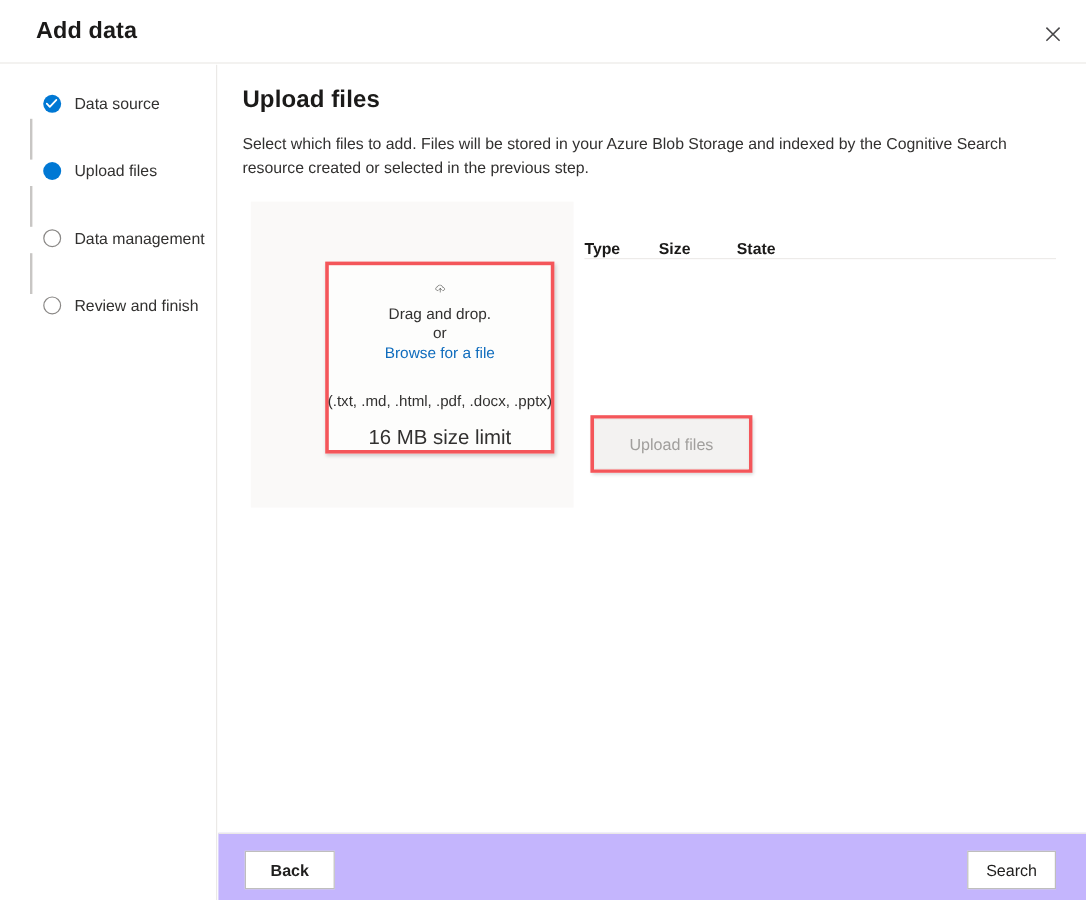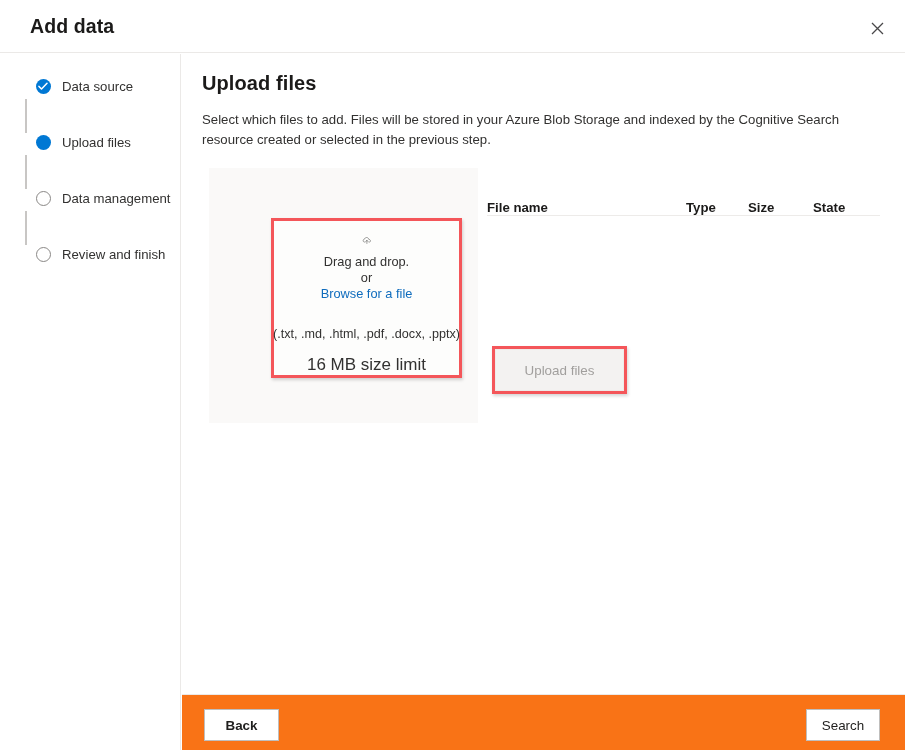--- a/index.html
+++ b/index.html
@@ -213,21 +213,21 @@
     font-size: 13.4px;
     cursor: default;
   }
 
   
   #footer {
     position: absolute;
     left: 182px; top: 694px;
     width: 723px; height: 56px;
     border-top: 1px solid #ebe9e7;
-    background: #f97316;
+    background: #c4b5fd;
   }
   .btn {
     position: absolute;
     height: 32px;
     font-family: "Liberation Sans", sans-serif;
     font-size: 13.4px;
     background: #fff;
     border: 1px solid #bfbebd;
     color: #201f1e;
     cursor: pointer;
@@ -320,21 +320,20 @@
           <div id="or-text">or</div>
           <a id="browse-link" href="#">Browse for a file</a>
           <div id="filetypes-text">(.txt, .md, .html, .pdf, .docx, .pptx)</div>
           <div id="sizelimit-text">16 MB size limit</div>
         </div>
       </div>
     </div>
 
     <div id="file-table">
       <div id="file-table-head">
-        <div class="col-filename">File name</div>
         <div class="col-type">Type</div>
         <div class="col-size">Size</div>
         <div class="col-state">State</div>
       </div>
       <div id="file-table-body"></div>
     </div>
 
     <div id="upload-annotation">
       <button id="upload-files-button" disabled="">Upload files</button>
     </div>

